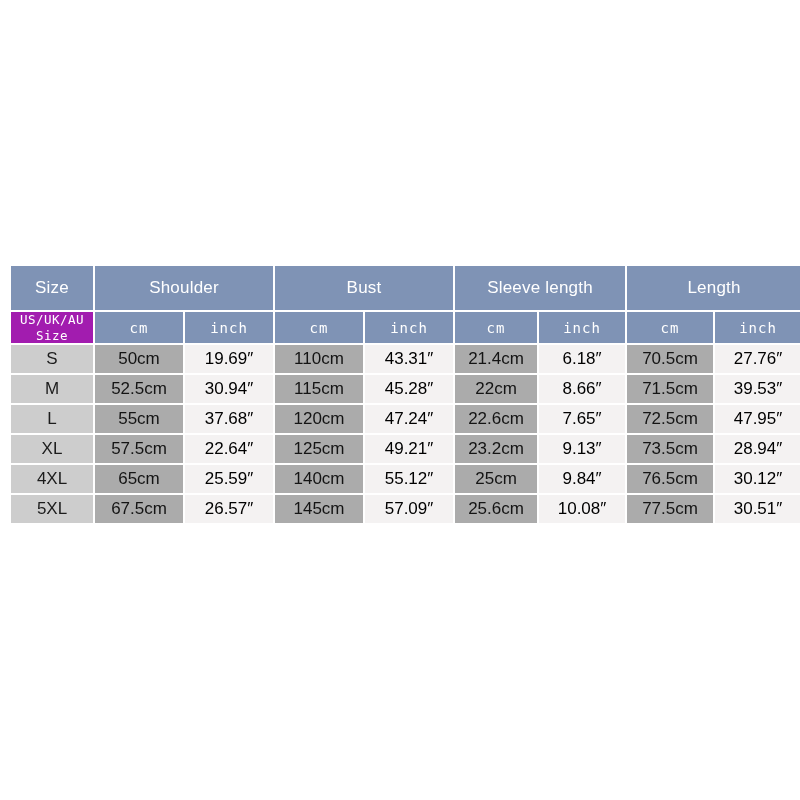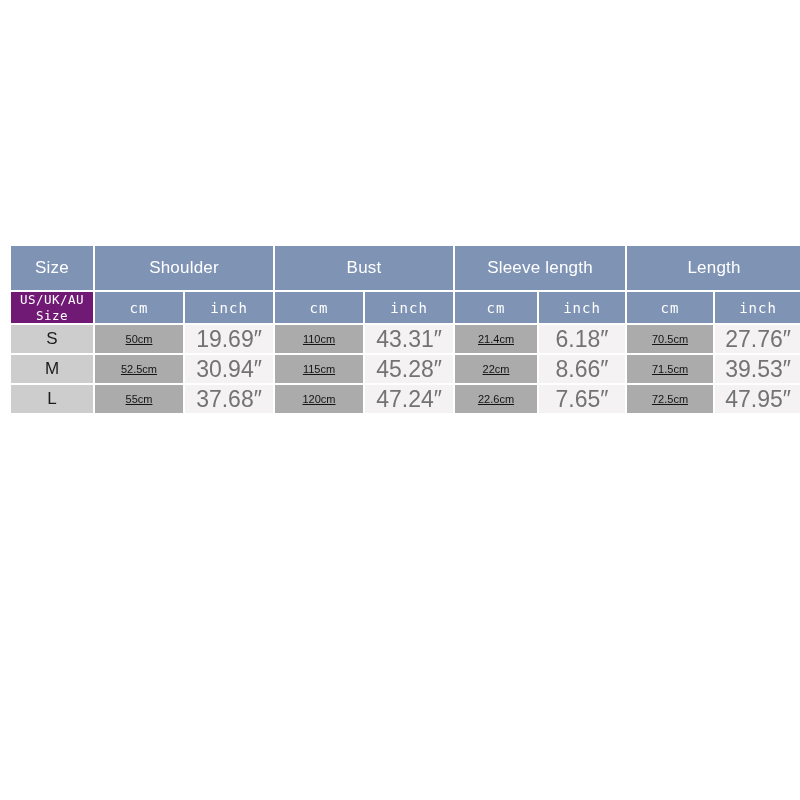--- a/index.html
+++ b/index.html
@@ -11,21 +11,21 @@
     overflow: hidden;
   }
   body {
     font-family: "Liberation Sans", sans-serif;
     -webkit-font-smoothing: antialiased;
   }
 
   #size-chart {
     position: absolute;
     left: 9px;
-    top: 244px;
+    top: 264px;
     width: 782px;
   }
 
   table.chart {
     border-collapse: separate;
     border-spacing: 2px 2px;
     width: 782px;
     table-layout: fixed;
   }
 
@@ -54,48 +54,47 @@
     background: #7f93b5;
     color: #ffffff;
     height: 25px;
     font-size: 14px;
     font-weight: bold;
     font-family: "DejaVu Sans Mono", "Liberation Mono", monospace;
     letter-spacing: 1px;
   }
 
   .size-head {
-    background: #701a75;
+    background: #a21caf;
     color: #ffffff;
     font-family: "DejaVu Sans Mono", "Liberation Mono", monospace;
     font-weight: bold;
     font-size: 12.5px;
     line-height: 1.25;
     letter-spacing: 0.5px;
   }
 
   
   .cell-size {
     background: #cdcdcd;
     color: #1c1c1c;
     height: 28px;
     font-size: 17px;
   }
   .cell-cm {
     background: #ababab;
     color: #141414;
     height: 28px;
-    font-size: 11px;
-    text-decoration: underline;
+    font-size: 17px;
   }
   .cell-inch {
     background: #f4f2f2;
-    color: #737373;
+    color: #000000;
     height: 28px;
-    font-size: 23px;
+    font-size: 17px;
   }
 </style>
 </head>
 <body>
 
 <div id="size-chart">
   <table class="chart">
     <colgroup>
       <col style="width:82px">
       <col style="width:88px">
@@ -159,15 +158,48 @@
         <td class="cell-size">L</td>
         <td class="cell-cm">55cm</td>
         <td class="cell-inch">37.68″</td>
         <td class="cell-cm">120cm</td>
         <td class="cell-inch">47.24″</td>
         <td class="cell-cm">22.6cm</td>
         <td class="cell-inch">7.65″</td>
         <td class="cell-cm">72.5cm</td>
         <td class="cell-inch">47.95″</td>
       </tr>
+      <tr>
+        <td class="cell-size">XL</td>
+        <td class="cell-cm">57.5cm</td>
+        <td class="cell-inch">22.64″</td>
+        <td class="cell-cm">125cm</td>
+        <td class="cell-inch">49.21″</td>
+        <td class="cell-cm">23.2cm</td>
+        <td class="cell-inch">9.13″</td>
+        <td class="cell-cm">73.5cm</td>
+        <td class="cell-inch">28.94″</td>
+      </tr>
+      <tr>
+        <td class="cell-size">4XL</td>
+        <td class="cell-cm">65cm</td>
+        <td class="cell-inch">25.59″</td>
+        <td class="cell-cm">140cm</td>
+        <td class="cell-inch">55.12″</td>
+        <td class="cell-cm">25cm</td>
+        <td class="cell-inch">9.84″</td>
+        <td class="cell-cm">76.5cm</td>
+        <td class="cell-inch">30.12″</td>
+      </tr>
+      <tr>
+        <td class="cell-size">5XL</td>
+        <td class="cell-cm">67.5cm</td>
+        <td class="cell-inch">26.57″</td>
+        <td class="cell-cm">145cm</td>
+        <td class="cell-inch">57.09″</td>
+        <td class="cell-cm">25.6cm</td>
+        <td class="cell-inch">10.08″</td>
+        <td class="cell-cm">77.5cm</td>
+        <td class="cell-inch">30.51″</td>
+      </tr>
     </tbody>
   </table>
 </div>
 
 </body></html>

